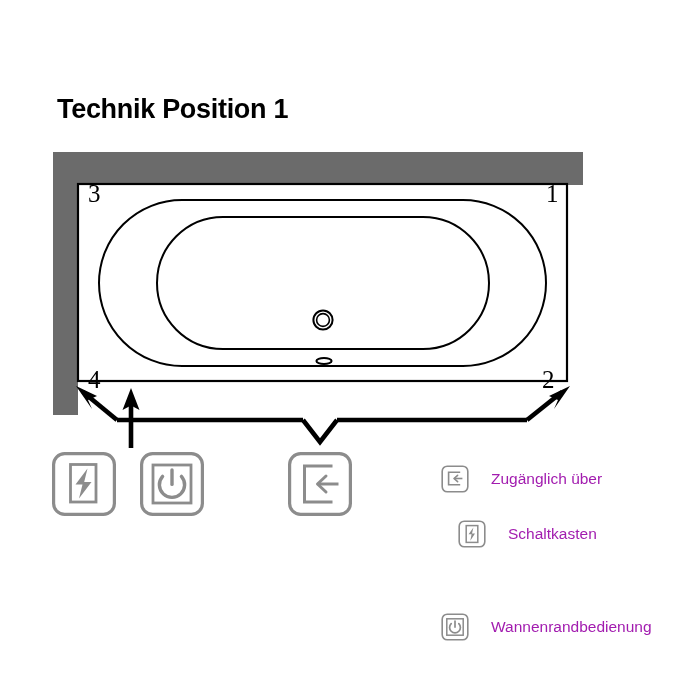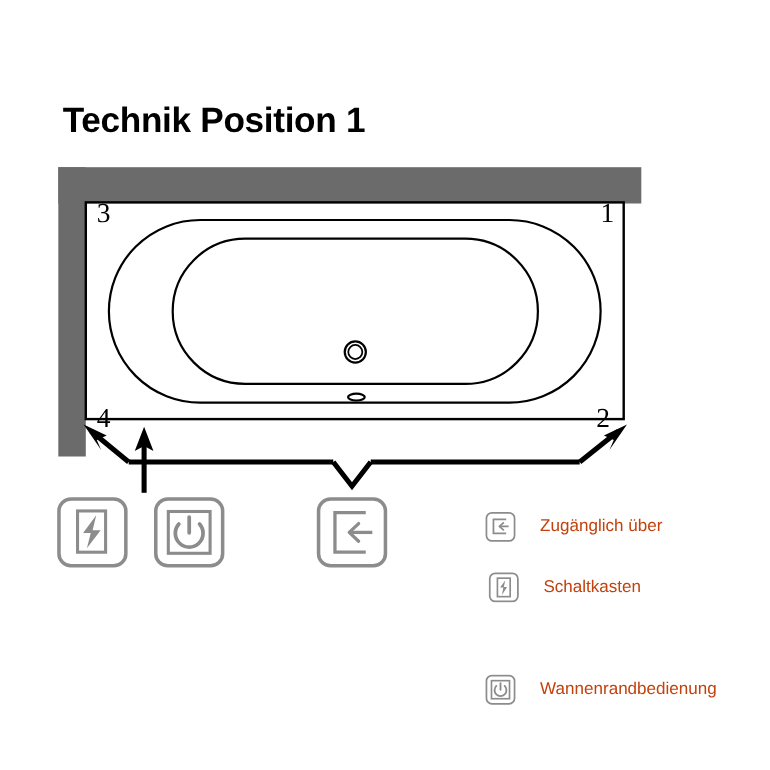--- a/index.html
+++ b/index.html
@@ -13,41 +13,41 @@
     height: 700px;
     background: #ffffff;
     overflow: hidden;
     font-family: "Liberation Sans", sans-serif;
   }
   #title {
     position: absolute;
     left: 57px;
     top: 91px;
     font-family: "Liberation Sans", sans-serif;
-    font-size: 32px;
+    font-size: 27px;
     font-weight: bold;
     color: #000000;
     letter-spacing: -0.3px;
     white-space: nowrap;
     line-height: 36px;
   }
   #diagram-svg {
     position: absolute;
     left: 0;
     top: 0;
   }
   .legend-row {
     position: absolute;
     display: flex;
     align-items: center;
   }
   .legend-label {
     font-family: "Liberation Sans", sans-serif;
     font-size: 15.5px;
-    color: #c2410c;
+    color: #a21caf;
     margin-left: 22px;
     white-space: nowrap;
   }
   .legend-icon-box {
     width: 28px;
     height: 28px;
   }
 </style>
 </head>
 <body>
@@ -157,21 +157,21 @@
 
   </svg>
 
   <div class="legend-row" style="left:441px; top:465px;">
     <svg class="legend-icon-box" viewBox="0 0 28 28">
       <use href="#ico-access"></use>
     </svg>
     <span class="legend-label">Zugänglich über</span>
   </div>
 
-  <div class="legend-row" style="left:444px; top:520px;">
+  <div class="legend-row" style="left:458px; top:520px;">
     <svg class="legend-icon-box" viewBox="0 0 28 28">
       <use href="#ico-bolt"></use>
     </svg>
     <span class="legend-label">Schaltkasten</span>
   </div>
 
   <div class="legend-row" style="left:441px; top:573px;margin-top:40px;">
     <svg class="legend-icon-box" viewBox="0 0 28 28">
       <use href="#ico-power"></use>
     </svg>

